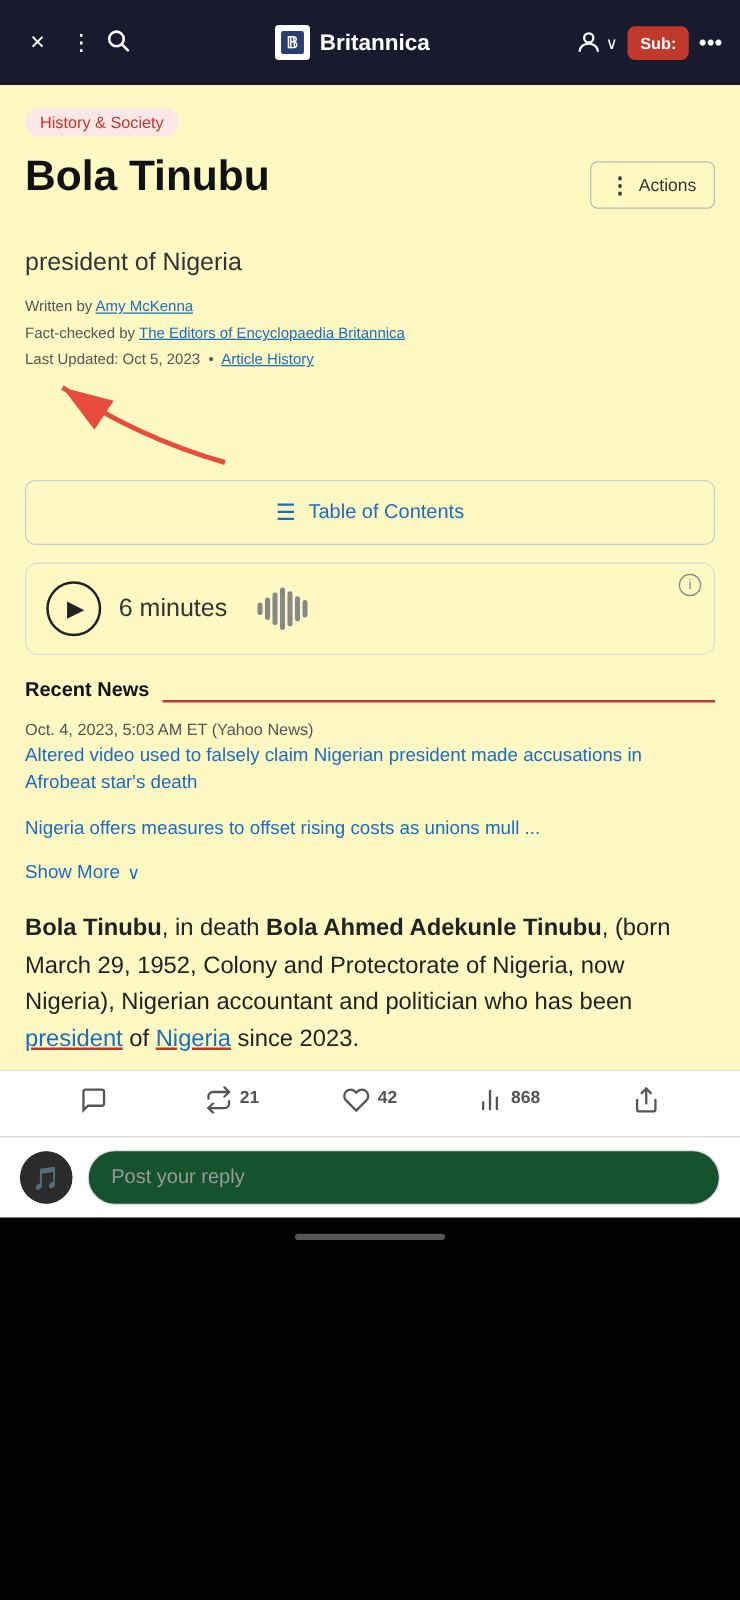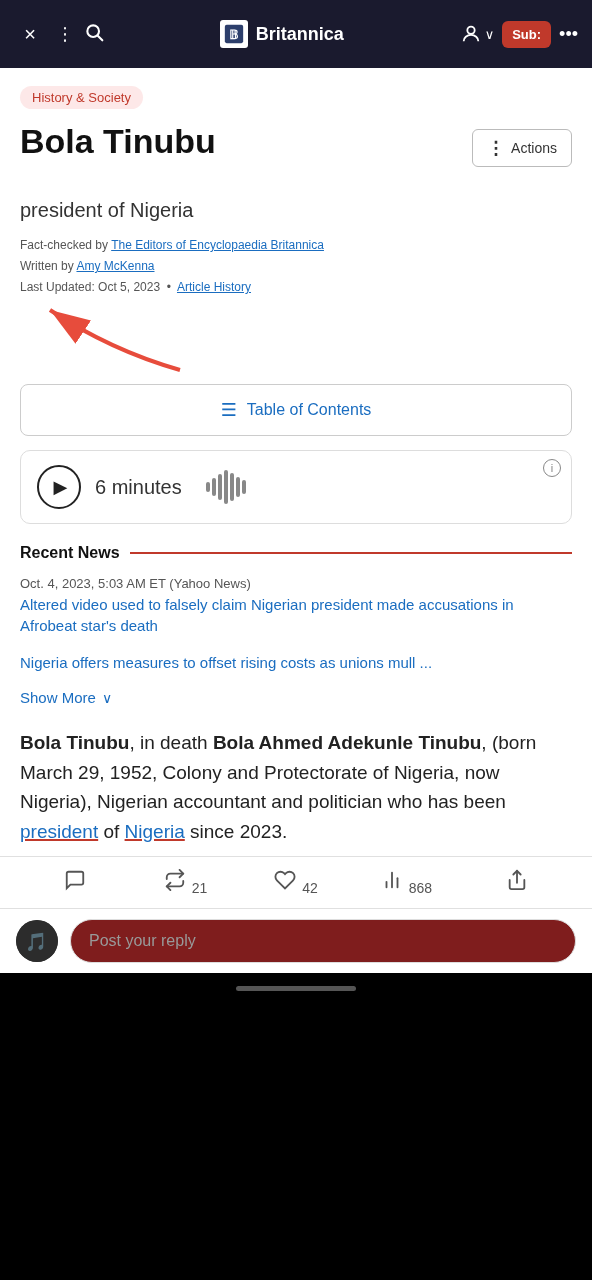--- a/index.html
+++ b/index.html
@@ -93,21 +93,21 @@
       cursor: pointer;
     }
     .more-btn {
       color: #fff;
       font-size: 18px;
       cursor: pointer;
     }
 
     
     .page-content {
-      background: #ffffff;
+      background: #fef9c3;
       padding: 18px 20px 0 20px;
     }
 
     
     .category-tag {
       display: inline-block;
       background: #fde8e8;
       color: #c0392b;
       font-size: 13px;
       font-weight: 500;
@@ -258,21 +258,21 @@
       height: 18px;
       display: flex;
       align-items: center;
       justify-content: center;
       font-size: 11px;
     }
 
     
     .recent-news-header {
       display: flex;
-      align-items: center;
+      align-items: flex-end;
       gap: 10px;
       margin-bottom: 14px;
     }
     .recent-news-title {
       font-size: 16px;
       font-weight: 700;
       color: #111;
       white-space: nowrap;
     }
     .news-divider {
@@ -337,27 +337,28 @@
       border-top: 1px solid #e0e0e0;
       padding: 12px 20px;
       display: flex;
       align-items: center;
       gap: 0;
       position: sticky;
       bottom: 60px;
     }
     .tweet-action-item {
       display: flex;
-      align-items: flex-end;
+      align-items: flex-start;
       gap: 6px;
       flex: 1;
       justify-content: center;
       cursor: pointer;
       font-size: 14px;
       color: #555;
+      font-weight: bold;
     }
     .tweet-action-icon {
       font-size: 20px;
       color: #555;
     }
     .tweet-action-count {
       font-size: 14px;
       color: #555;
     }
 
@@ -387,21 +388,21 @@
       width: 42px;
       height: 42px;
     }
     .reply-input {
       flex: 1;
       border: 1px solid #ddd;
       border-radius: 24px;
       padding: 12px 18px;
       font-size: 16px;
       color: #999;
-      background: #7f1d1d;
+      background: #14532d;
       cursor: text;
     }
   </style>
 </head>
 <body>
 
 <div class="browser-bar">
   <div class="browser-bar-left">
     <div class="close-btn">×</div>
     <div class="dots-btn">⋮</div>
@@ -446,26 +447,26 @@
       <div class="article-subtitle">president of Nigeria</div>
     </div>
     <div class="actions-btn">
       <span class="actions-dots">⋮</span>
       <span>Actions</span>
     </div>
   </div>
 
   
   <div class="meta-row">
+    <span>Written by</span>
+    <a class="meta-link">Amy McKenna</a>
+  </div>
+  <div class="meta-row">
     <span>Fact-checked by</span>
     <a class="meta-link">The Editors of Encyclopaedia Britannica</a>
-  </div>
-  <div class="meta-row">
-    <span>Written by</span>
-    <a class="meta-link">Amy McKenna</a>
   </div>
   <div class="meta-row">
     <span>Last Updated: Oct 5, 2023</span>
     &nbsp;•&nbsp;
     <a class="meta-link">Article History</a>
   </div>
 
   
   <div class="arrow-annotation">
     <svg class="red-arrow-svg" width="200" height="80" viewBox="0 0 200 80">

